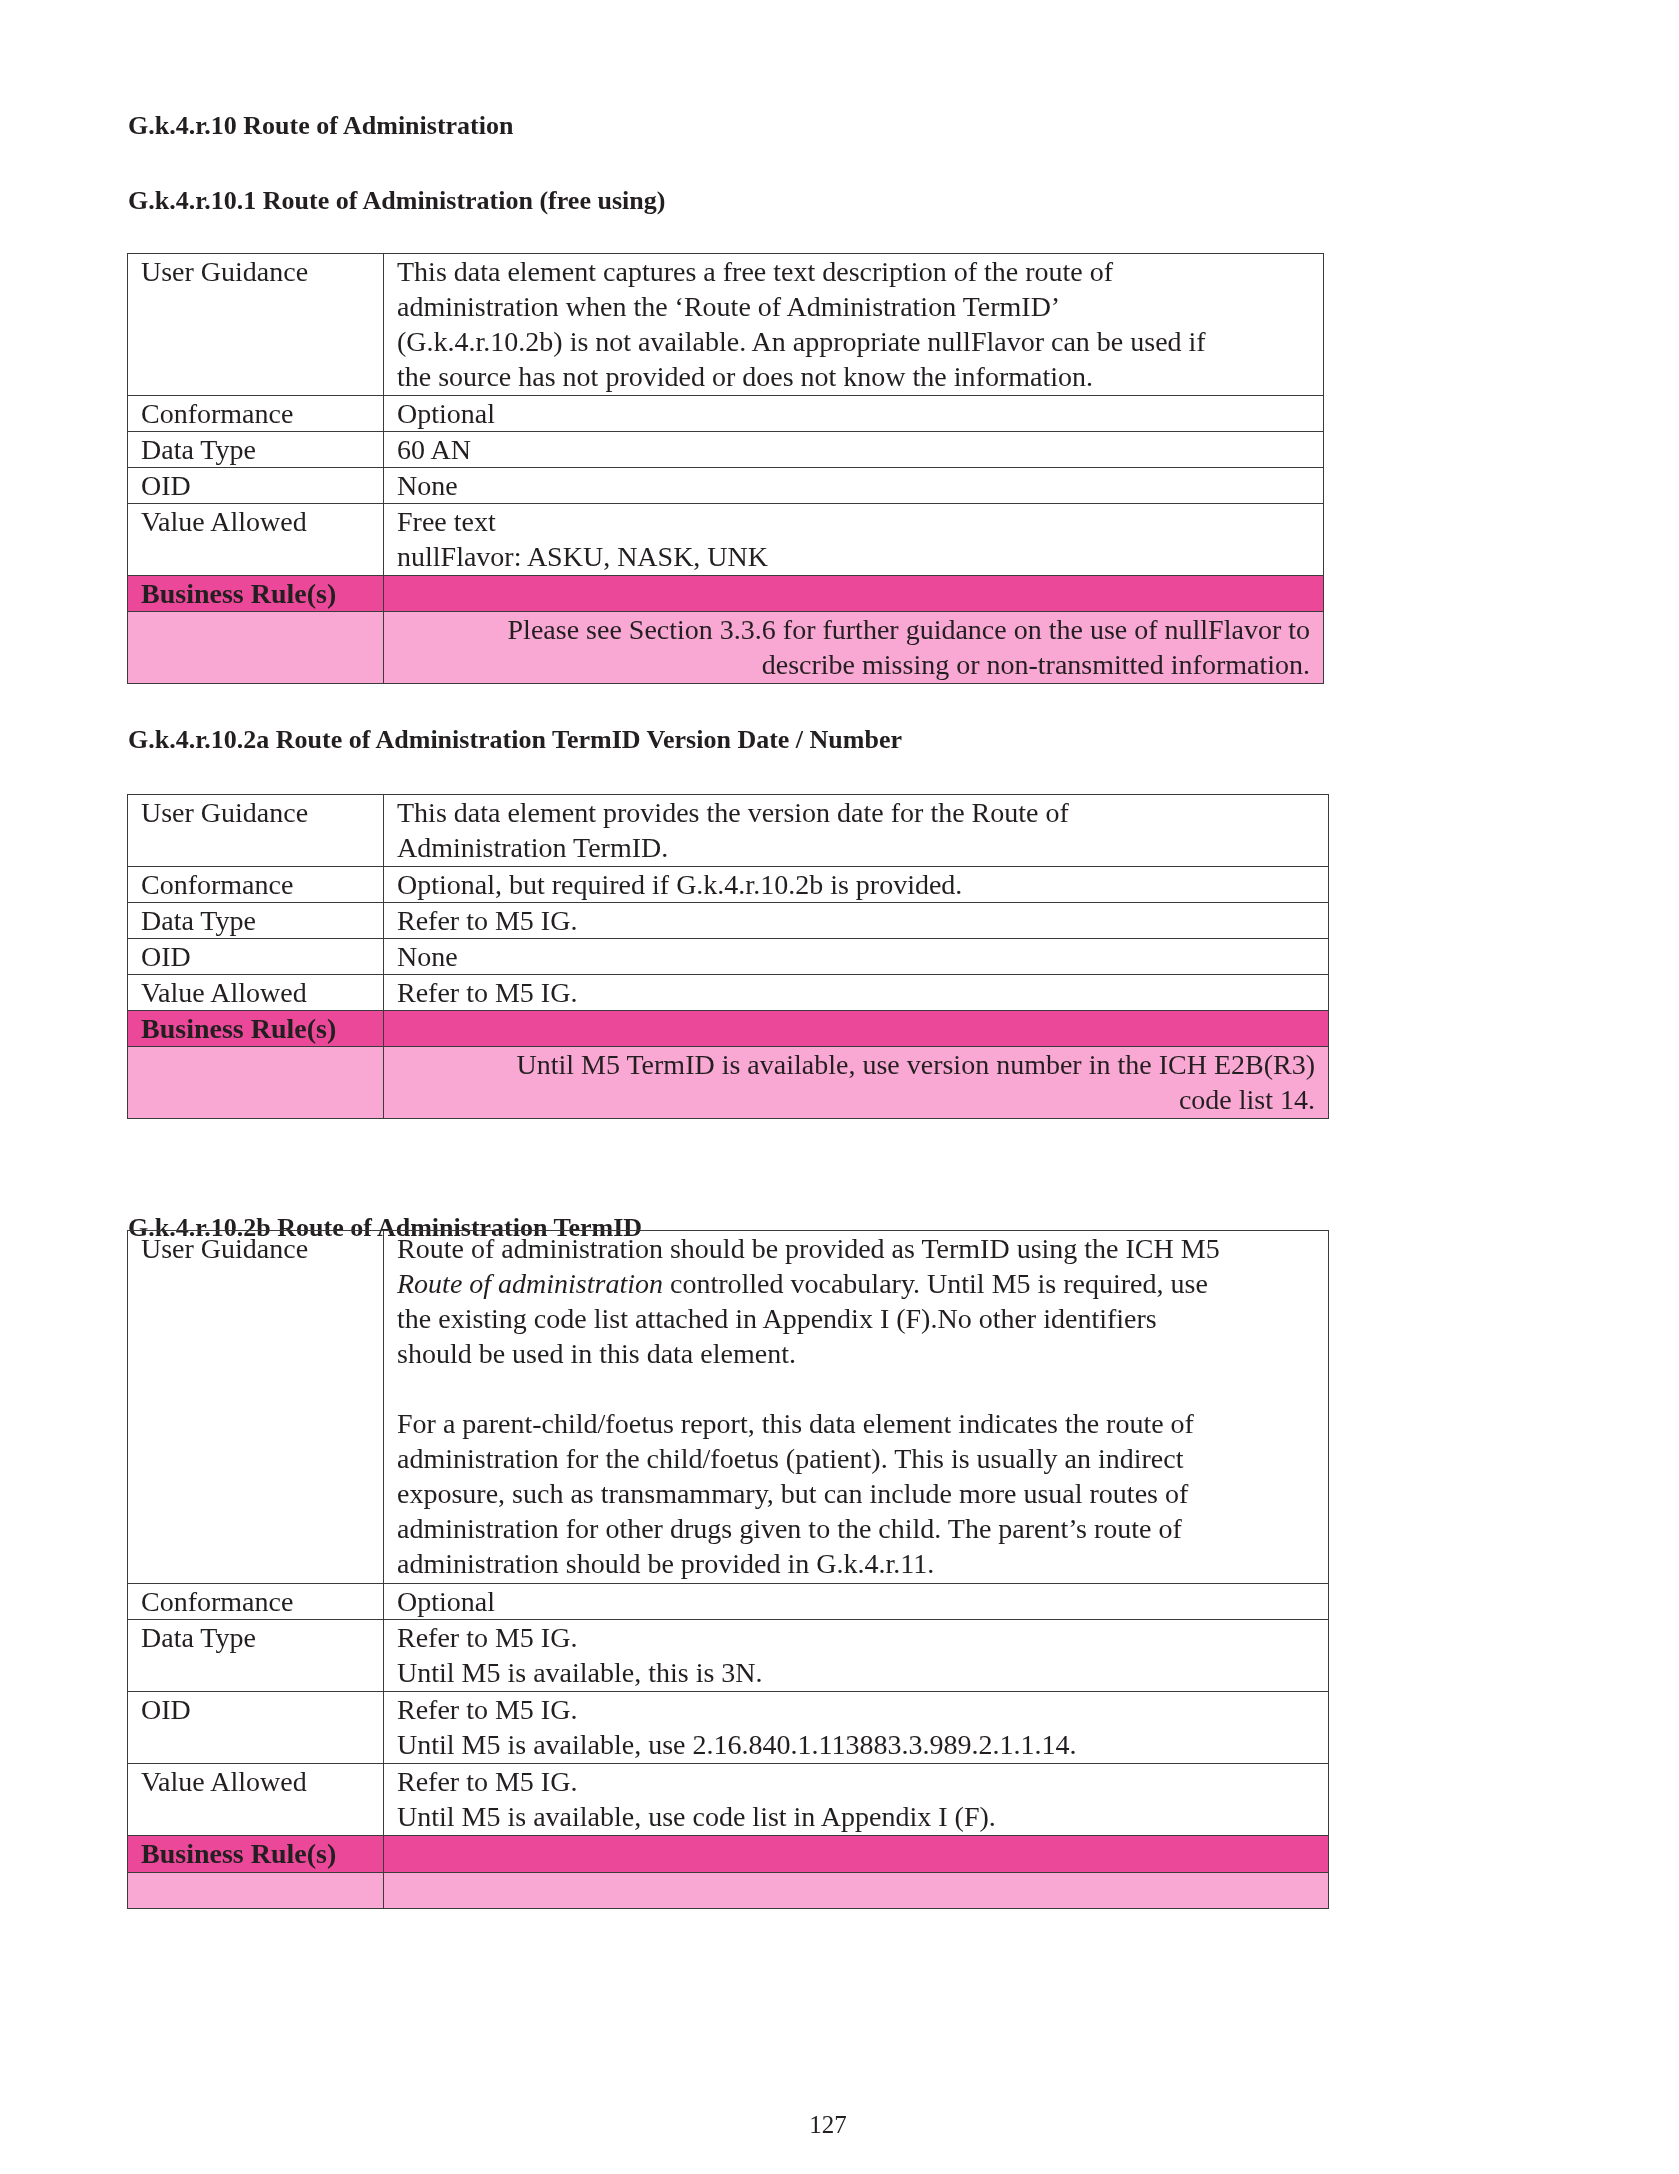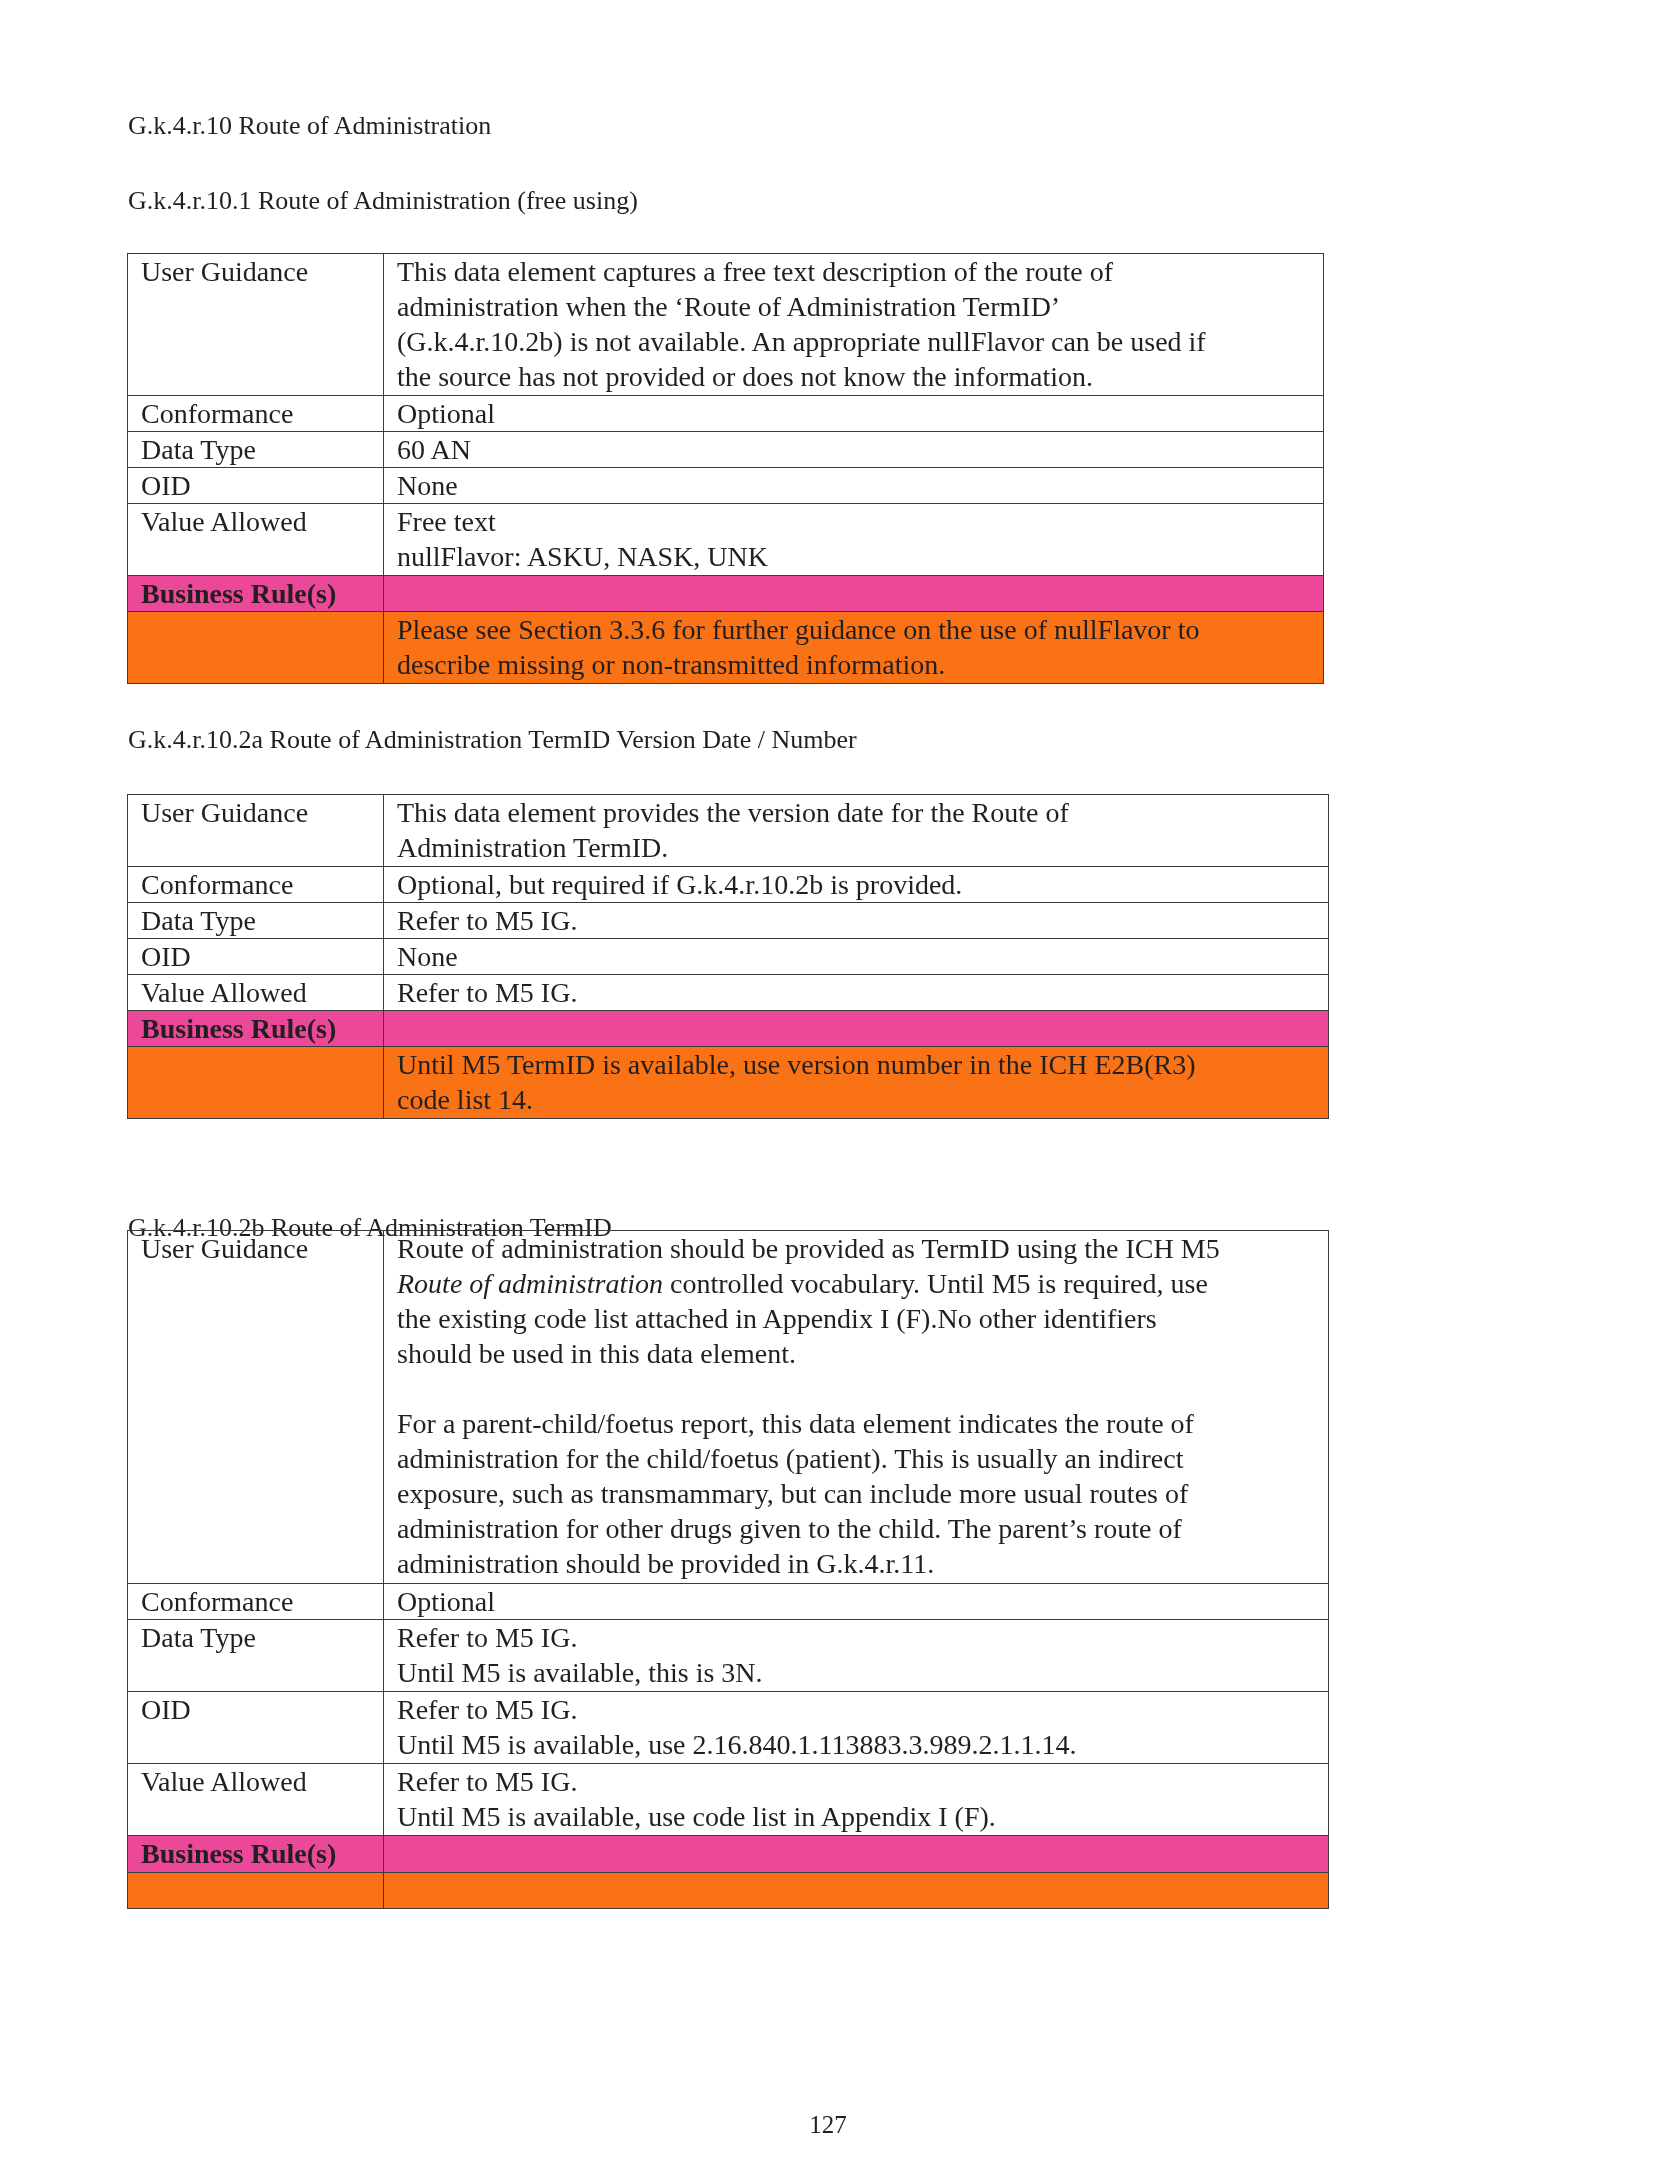--- a/index.html
+++ b/index.html
@@ -1,27 +1,27 @@
 <!DOCTYPE html>
 <html style="font-size:15px"><head>
 <meta charset="utf-8">
 <style>
   html, body { margin: 0; padding: 0; background: #ffffff; }
   body { width: 1680px; height: 2174px; position: relative; overflow: hidden;
          font-family: "Liberation Serif", "DejaVu Serif", serif; color: #231f20; }
-  .heading { position: absolute; left: 128px; font-weight: normal; font-size: 26px;
+  .heading { position: absolute; left: 128px; font-weight: bold; font-size: 26px;
              line-height: 32px; white-space: nowrap; margin: 0; }
   table.spec { position: absolute; left: 127px; border-collapse: collapse;
                table-layout: fixed; font-size: 28px; }
   table.spec td { border: 1.9px solid #3b3b3b; vertical-align: top; padding: 0 13px 0 13px;
                   line-height: 35px; box-sizing: border-box; }
   table.spec td.label { width: 256px; }
   table.spec tr.br td { background: #ec4899; }
   table.spec tr.br td.label { font-weight: bold; }
-  table.spec tr.rule td { background: #f97316; }
+  table.spec tr.rule td { background: #f9a8d4; text-align: right; }
   .line { display: block; white-space: nowrap; }
   .blank { display: block; height: 35px; }
   em { font-style: italic; }
   .page-num { position: absolute; top: 2113px; left: 0; width: 1656px; text-align: center;
               font-size: 25px; line-height: 24.5px; }
 </style>
 </head>
 <body>
 
 <h1 class="heading" style="top:110px;">G.k.4.r.10 Route of Administration</h1>

